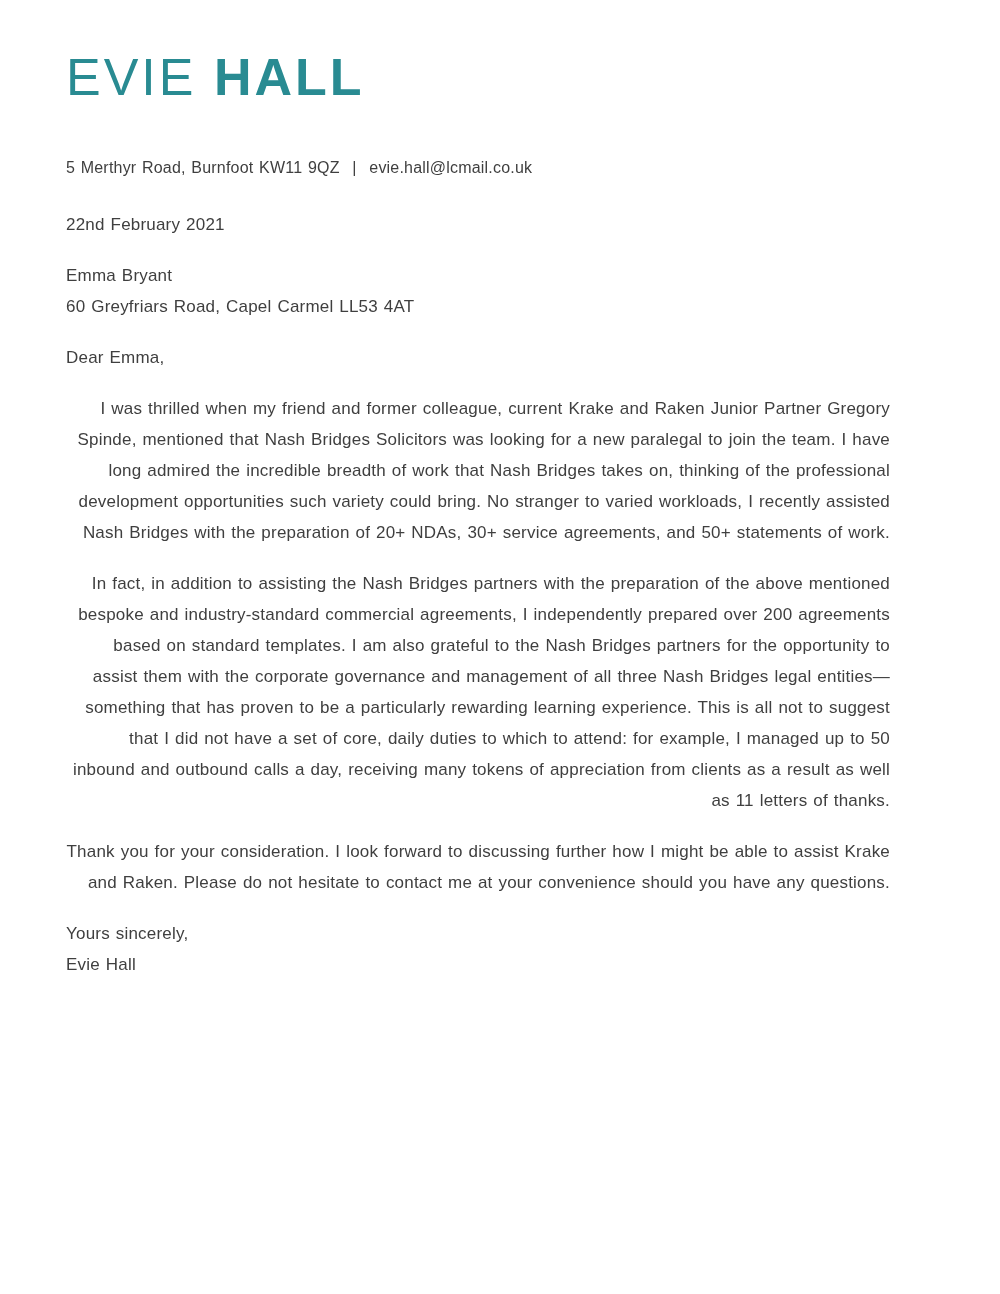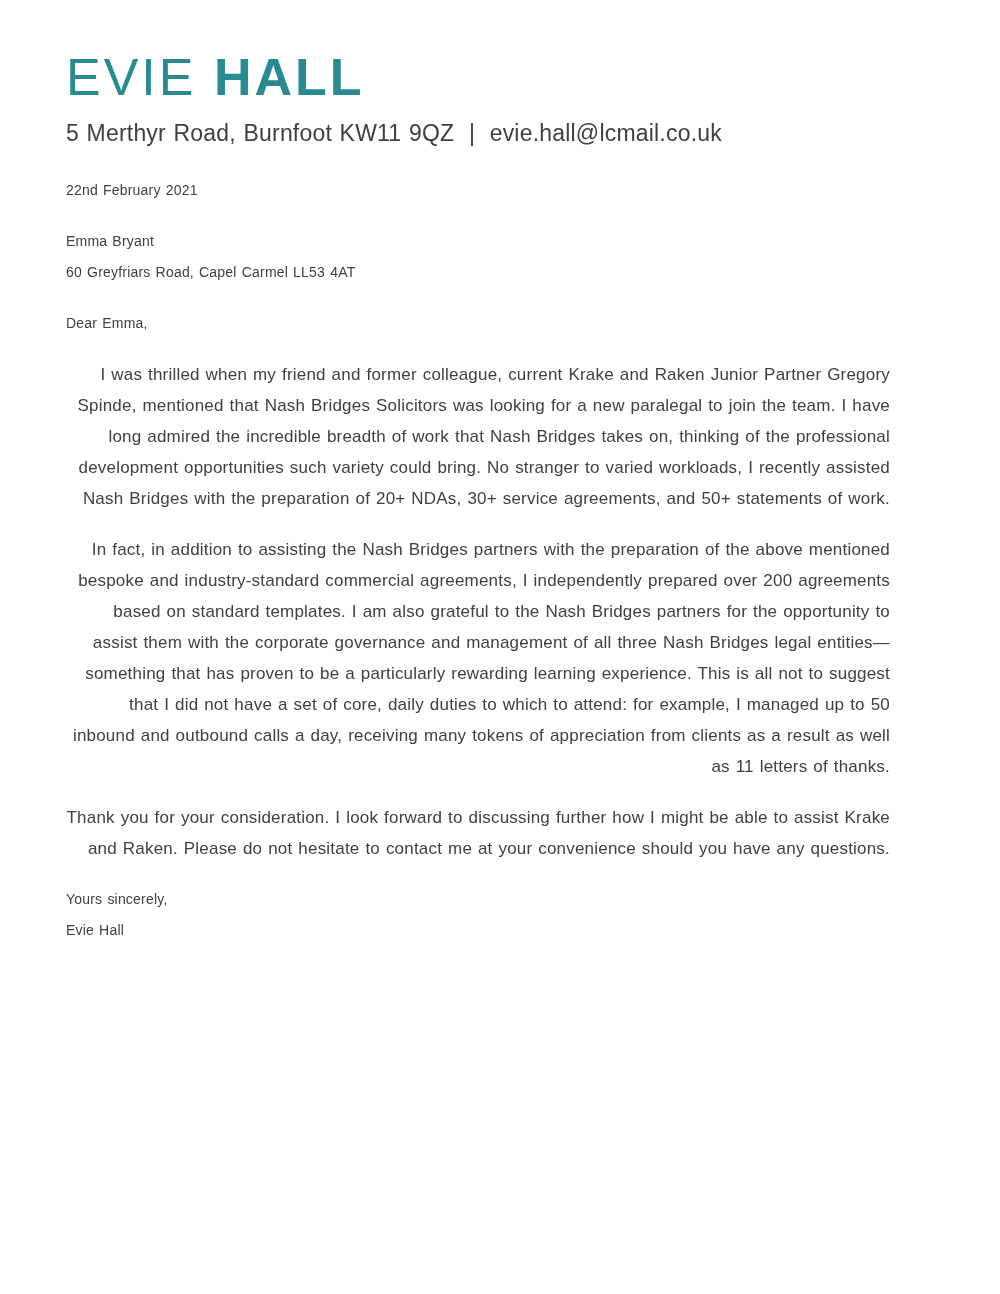--- a/index.html
+++ b/index.html
@@ -23,30 +23,30 @@
   }
   .name-heading {
     font-size: 52px;
     line-height: 58px;
     letter-spacing: 3px;
     white-space: nowrap;
   }
   .name-first { font-weight: 400; }
   .name-last  { font-weight: 700; }
   .contact-line {
-    margin-top: 12px;
-    font-size: 23px;
+    margin-top: 46px;
+    font-size: 16px;
     line-height: 31px;
     letter-spacing: 0.2px;
     word-spacing: 1px;
   }
   .contact-separator { padding: 0 7px; }
   .block {
     margin-top: 20px;
-    font-size: 14px;
+    font-size: 17px;
     line-height: 31px;
     letter-spacing: 0.2px;
     word-spacing: 1px;
   }
   .date-block { margin-top: 26px; }
   .body-paragraphs .para {
     margin-top: 20px;
     font-size: 17px;
     line-height: 31px;
     letter-spacing: 0.2px;

